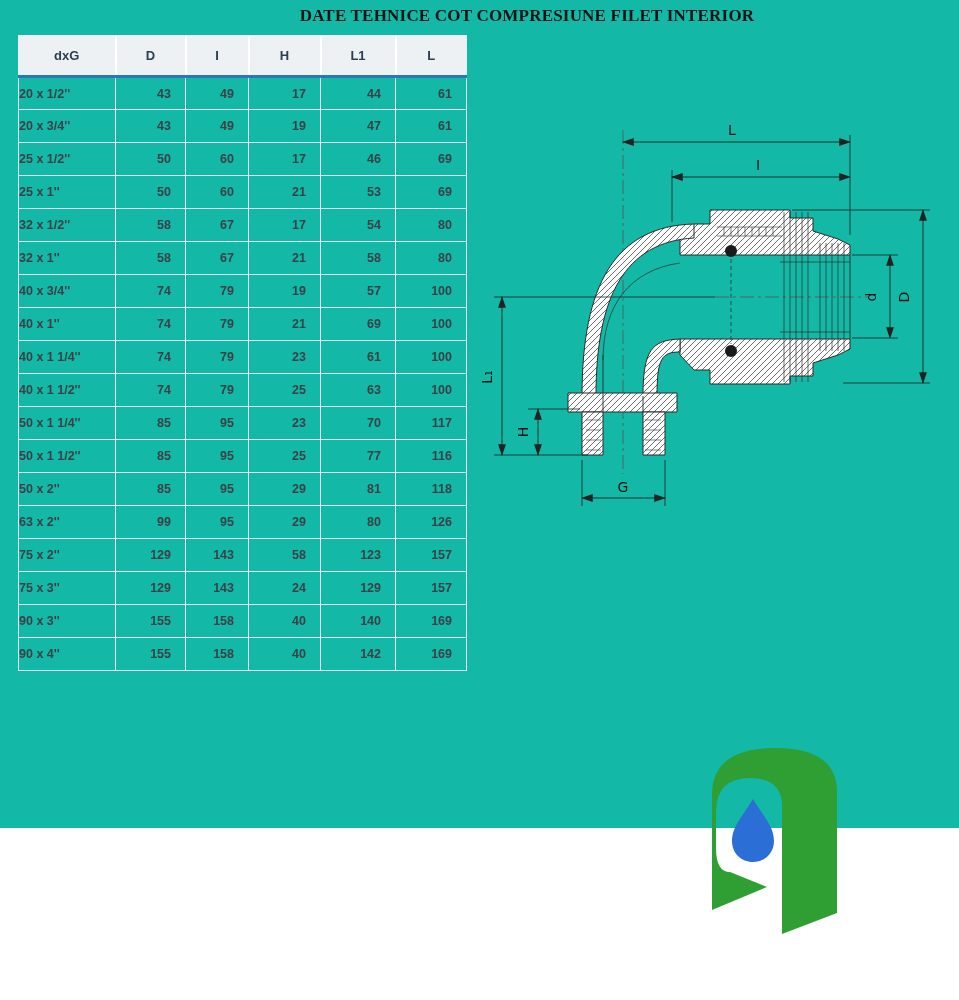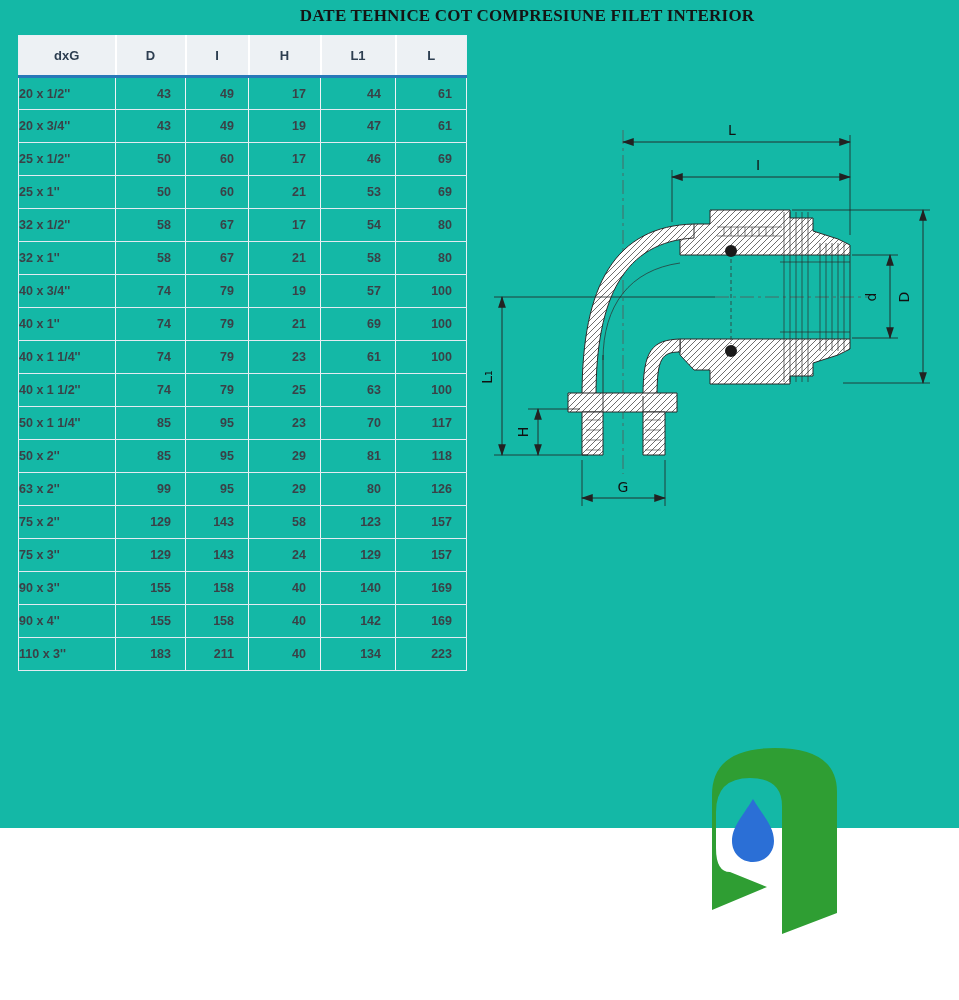--- a/index.html
+++ b/index.html
@@ -153,20 +153,28 @@
         </tr>
         <tr>
           <td class="size-col">50 x 1 1/4''</td>
           <td>85</td>
           <td>95</td>
           <td>23</td>
           <td>70</td>
           <td>117</td>
         </tr>
         <tr>
+          <td class="size-col">50 x 1 1/2''</td>
+          <td>85</td>
+          <td>95</td>
+          <td>25</td>
+          <td>77</td>
+          <td>116</td>
+        </tr>
+        <tr>
           <td class="size-col">50 x 2''</td>
           <td>85</td>
           <td>95</td>
           <td>29</td>
           <td>81</td>
           <td>118</td>
         </tr>
         <tr>
           <td class="size-col">63 x 2''</td>
           <td>99</td>
@@ -199,28 +207,20 @@
           <td>140</td>
           <td>169</td>
         </tr>
         <tr>
           <td class="size-col">90 x 4''</td>
           <td>155</td>
           <td>158</td>
           <td>40</td>
           <td>142</td>
           <td>169</td>
-        </tr>
-        <tr>
-          <td class="size-col">110 x 3''</td>
-          <td>183</td>
-          <td>211</td>
-          <td>40</td>
-          <td>134</td>
-          <td>223</td>
         </tr>
       </tbody>
   </table>
 
   <svg class="drawing" width="480" height="420" viewBox="0 0 480 420">
     <defs>
       <pattern id="hatch" patternUnits="userSpaceOnUse" width="6" height="6">
         <rect width="6" height="6" fill="#ffffff"></rect>
         <path d="M-1,7 L7,-1" stroke="#4a4a4a" stroke-width="0.8"></path>
       </pattern>

